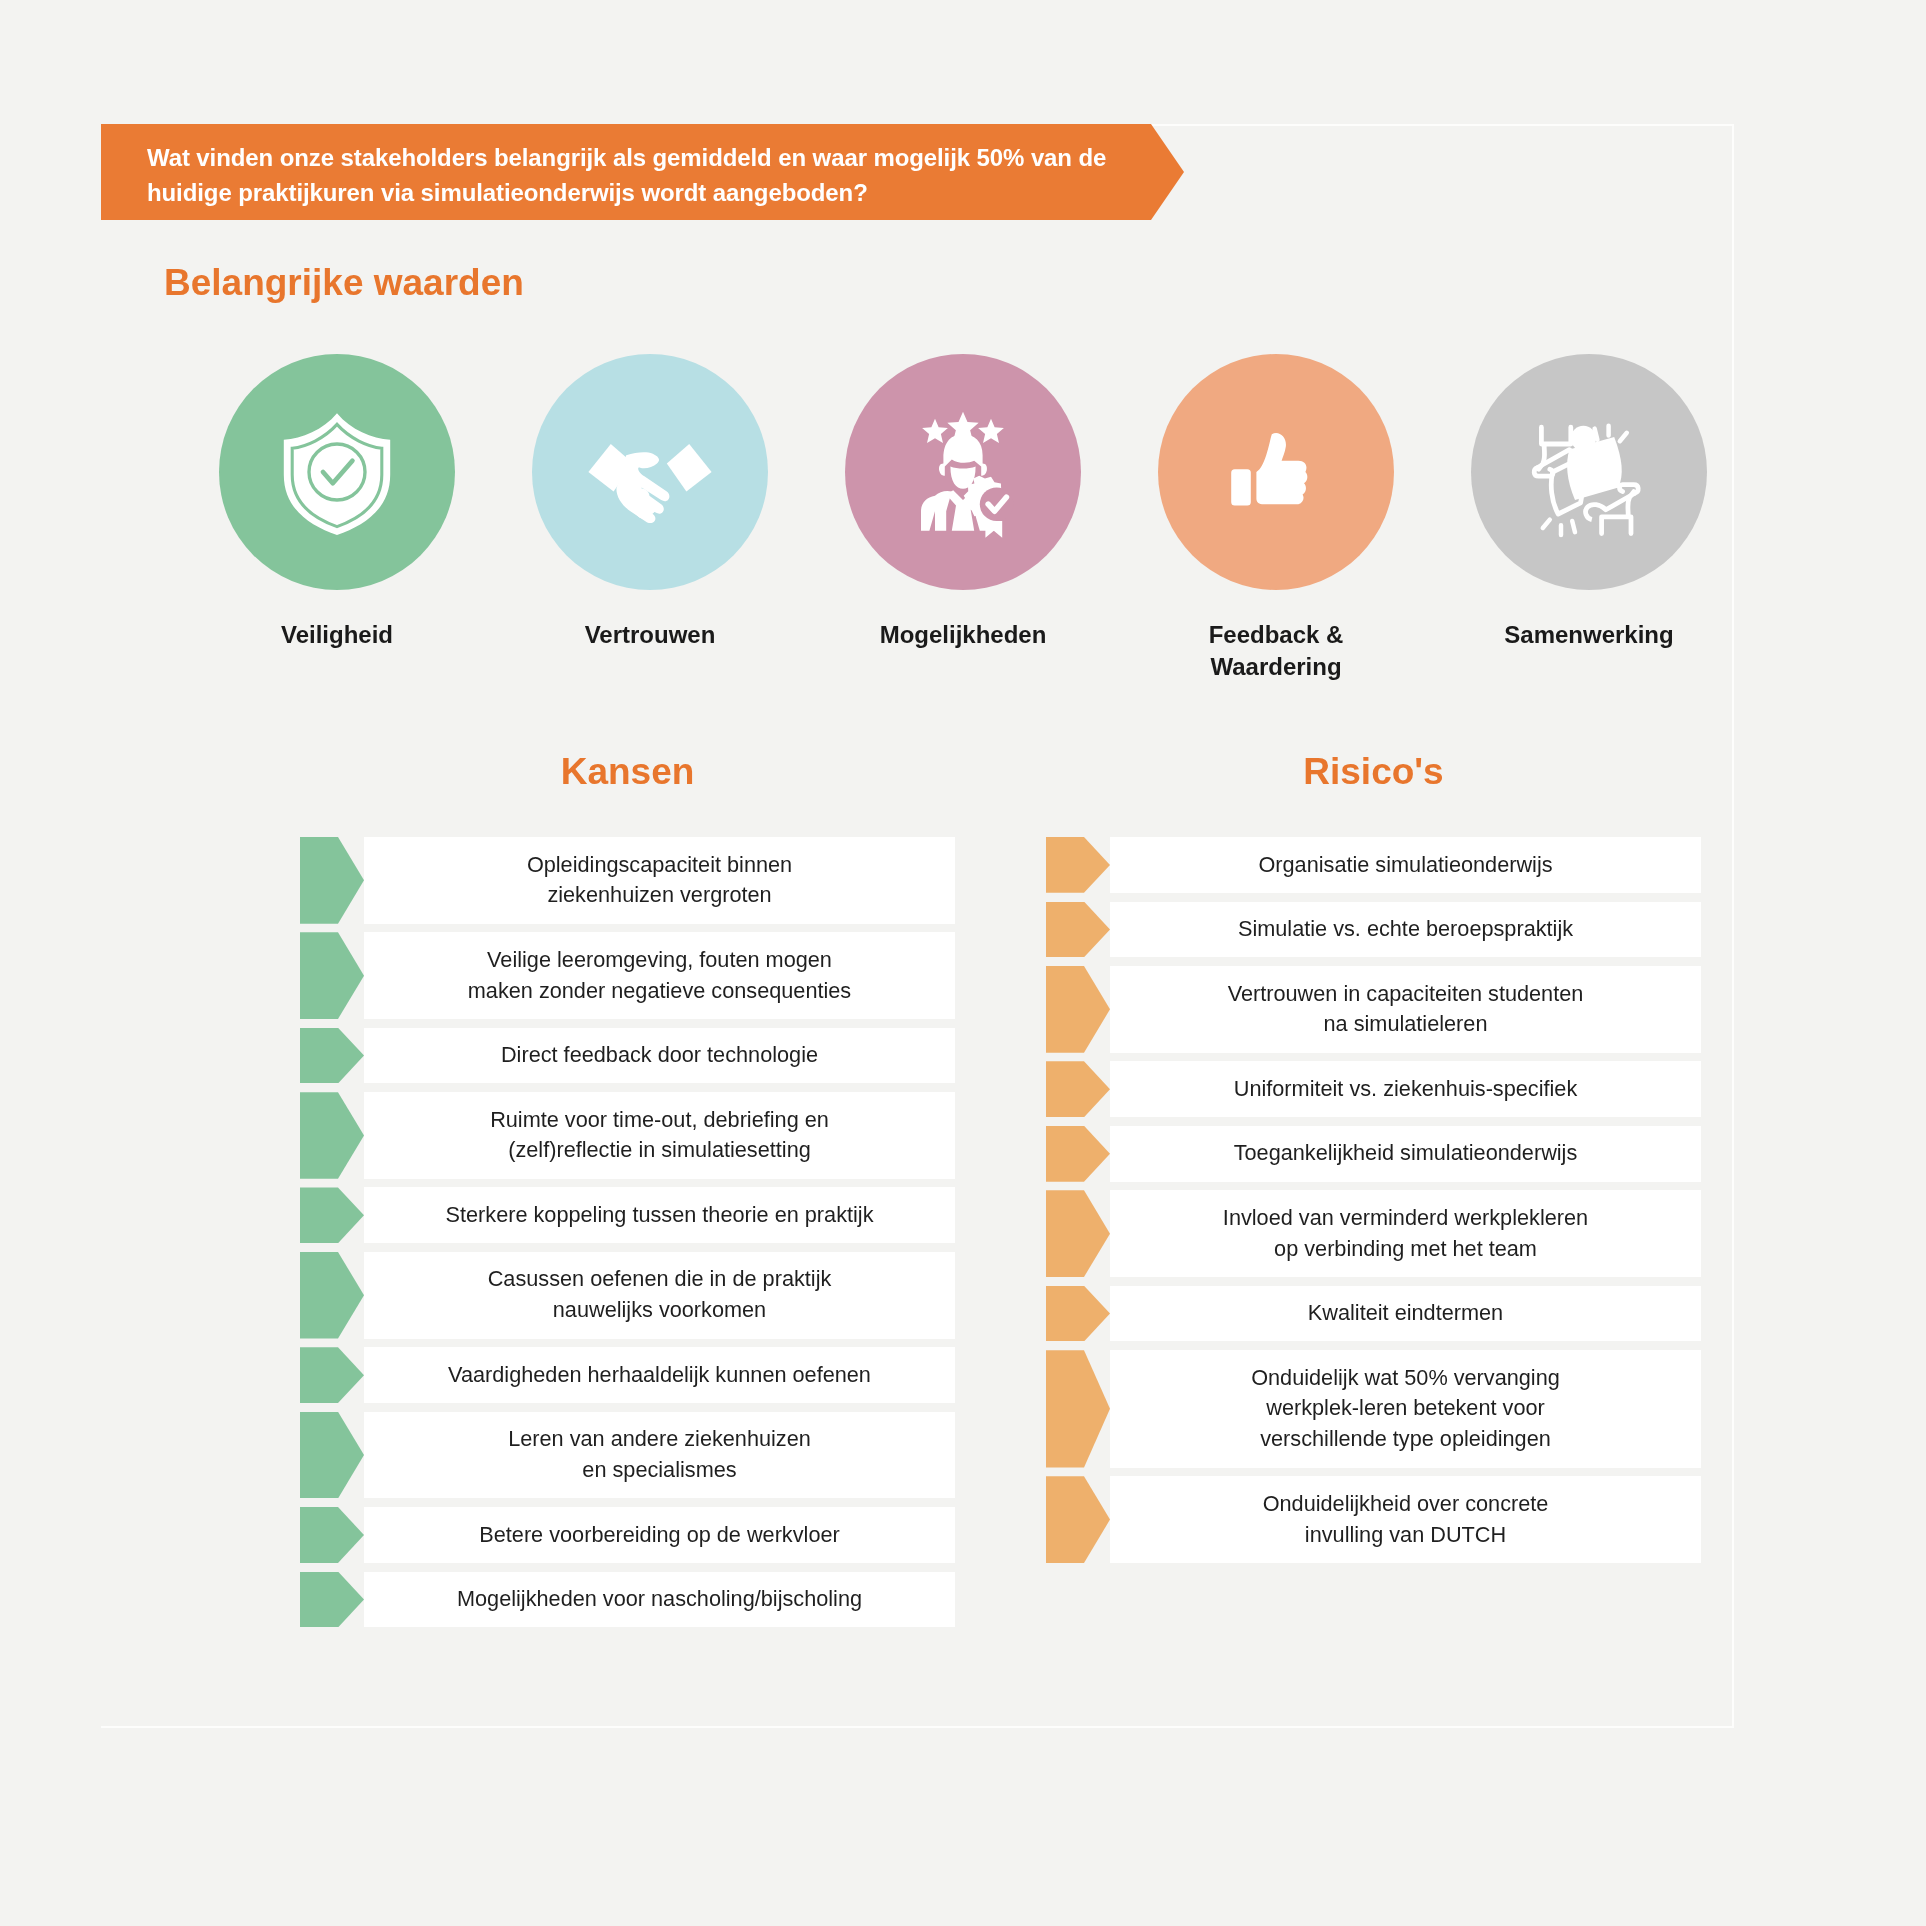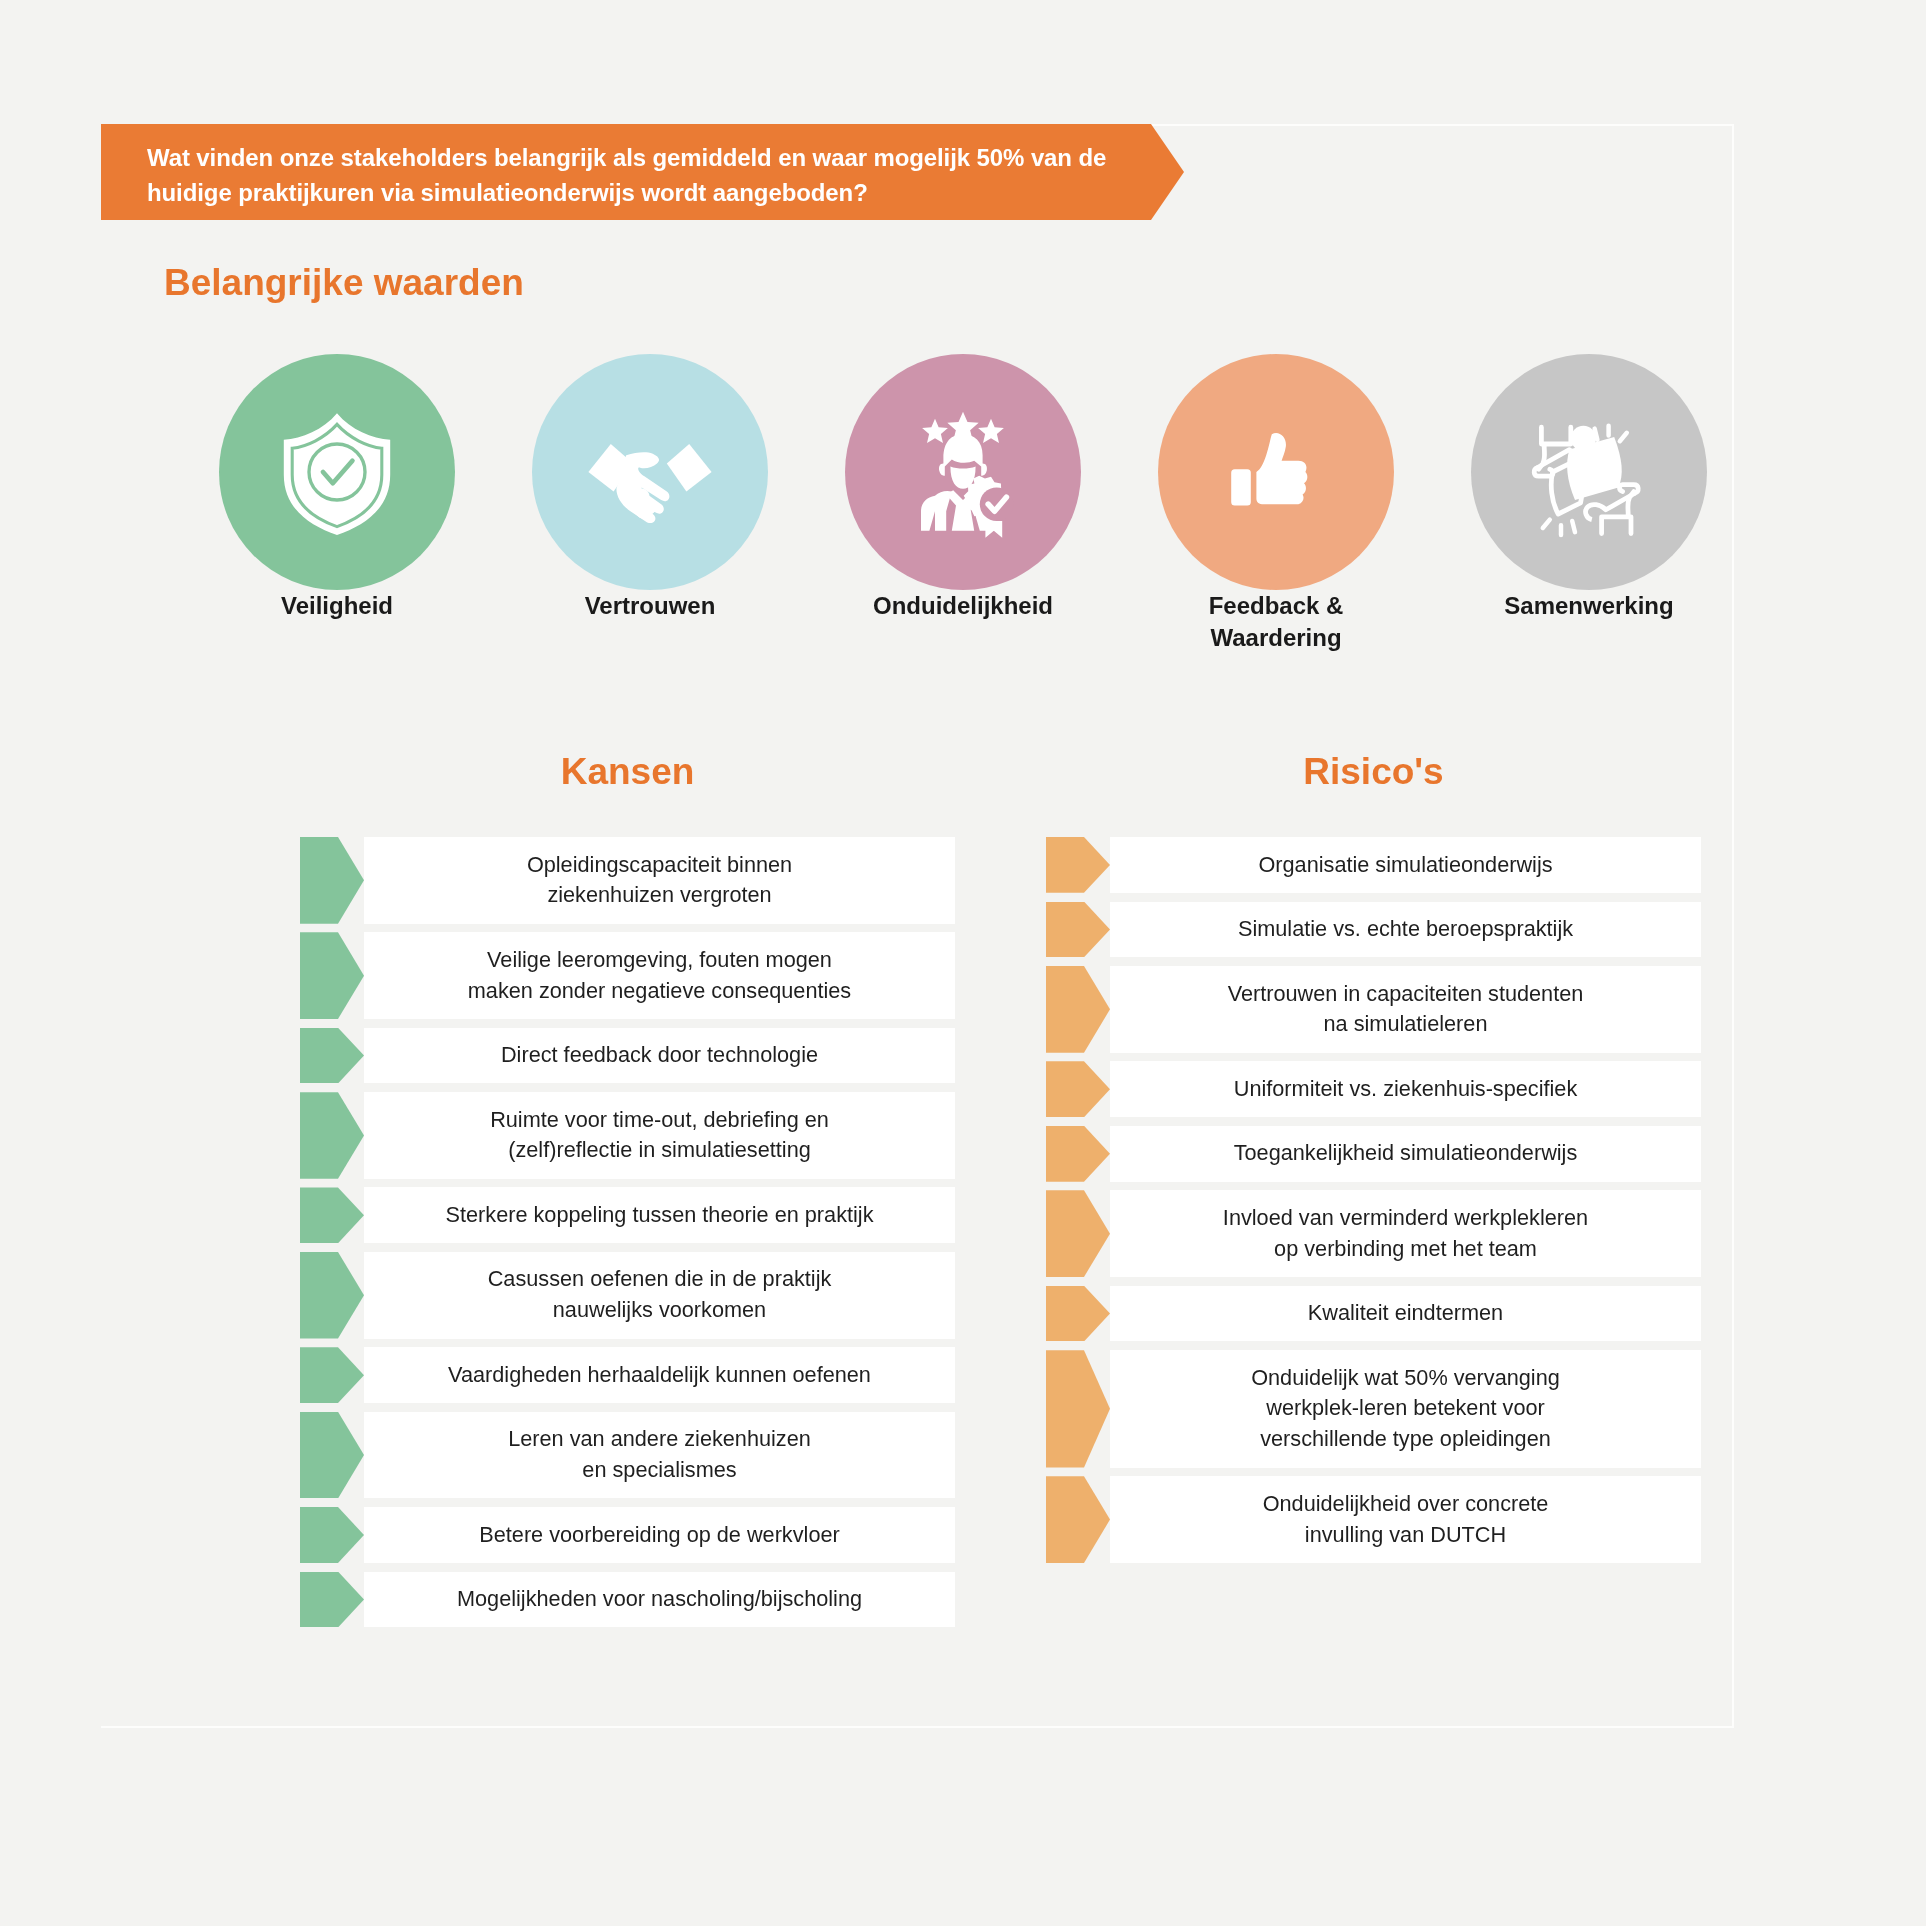--- a/index.html
+++ b/index.html
@@ -68,20 +68,21 @@
     flex-direction: column;
     align-items: center;
   }
   .value-circle {
     width: 236px; height: 236px;
     border-radius: 50%;
     display: flex; align-items: center; justify-content: center;
   }
   .value-circle svg { width: 140px; height: 140px; display: block; }
   .value-label {
+    margin-top: 29px;
     font-size: 24px;
     font-weight: bold;
     color: #1a1a1a;
     text-align: center;
     line-height: 1.32;
   }
 
   
   .columns {
     position: absolute;
@@ -196,21 +197,21 @@
               <path d="M30 67 C33 64 38 63 42 64 L38 78 L38 92 L30 92 L30 78 L26 92 L20 92 L20 78 C20 72 24 68 30 67 Z"></path>
               <path d="M62 64 C68 64 74 68 74 76 L74 92 L62 92 L58 78 Z"></path>
               <path d="M67 56 l4.5 -2.2 4.5 2.2 4.7-1.4 2.7 4.2 5 1.1 .2 5 4 3 -2.4 4.4 1.6 4.8 -4.6 2 -1.6 4.8 -5-.6 -3.8 3.3 -4.2-2.7 -4.8 1.4 -2.2-4.6 -4.6-2 1.1-5 -2.6-4.3 3.5-3.6 -.2-5 5-.9 Z" transform="translate(-7 5) scale(0.92) translate(3 -2)"></path>
               <circle cx="74" cy="73" r="12" fill="#cd94ab"></circle>
               <path d="M68 73 L72.5 78 L81 68" fill="none" stroke="#ffffff" stroke-width="4" stroke-linecap="round" stroke-linejoin="round"></path>
               <path d="M66 85 L66 97 L72 92 L78 97 L78 85 Z"></path>
             </g>
           </svg>
         </span>
       </div>
-      <div class="value-label">Onduidelijkheid</div>
+      <div class="value-label">Mogelijkheden</div>
     </div>
 
     <div class="value-item">
       <div class="value-circle" style="background:#f0a981">
         <span>
           <svg viewBox="0 0 100 100" aria-hidden="true">
             <g fill="#ffffff">
               <rect x="18" y="48" width="14" height="26" rx="2.5"></rect>
               <path d="M36 50 C39 48 41 44 43 38 C45 32 46 26 47 23 C52 20 58 25 57 32 C56.4 36 55 39 54 42 L66 42 C71 42 73 46 71 50 C73 52 73 56 70 58 C72 60 72 64 69 66 C70.5 68.5 69.5 72 66 73 L40 73 C37 73 36 71 36 69 Z"></path>
             </g>

